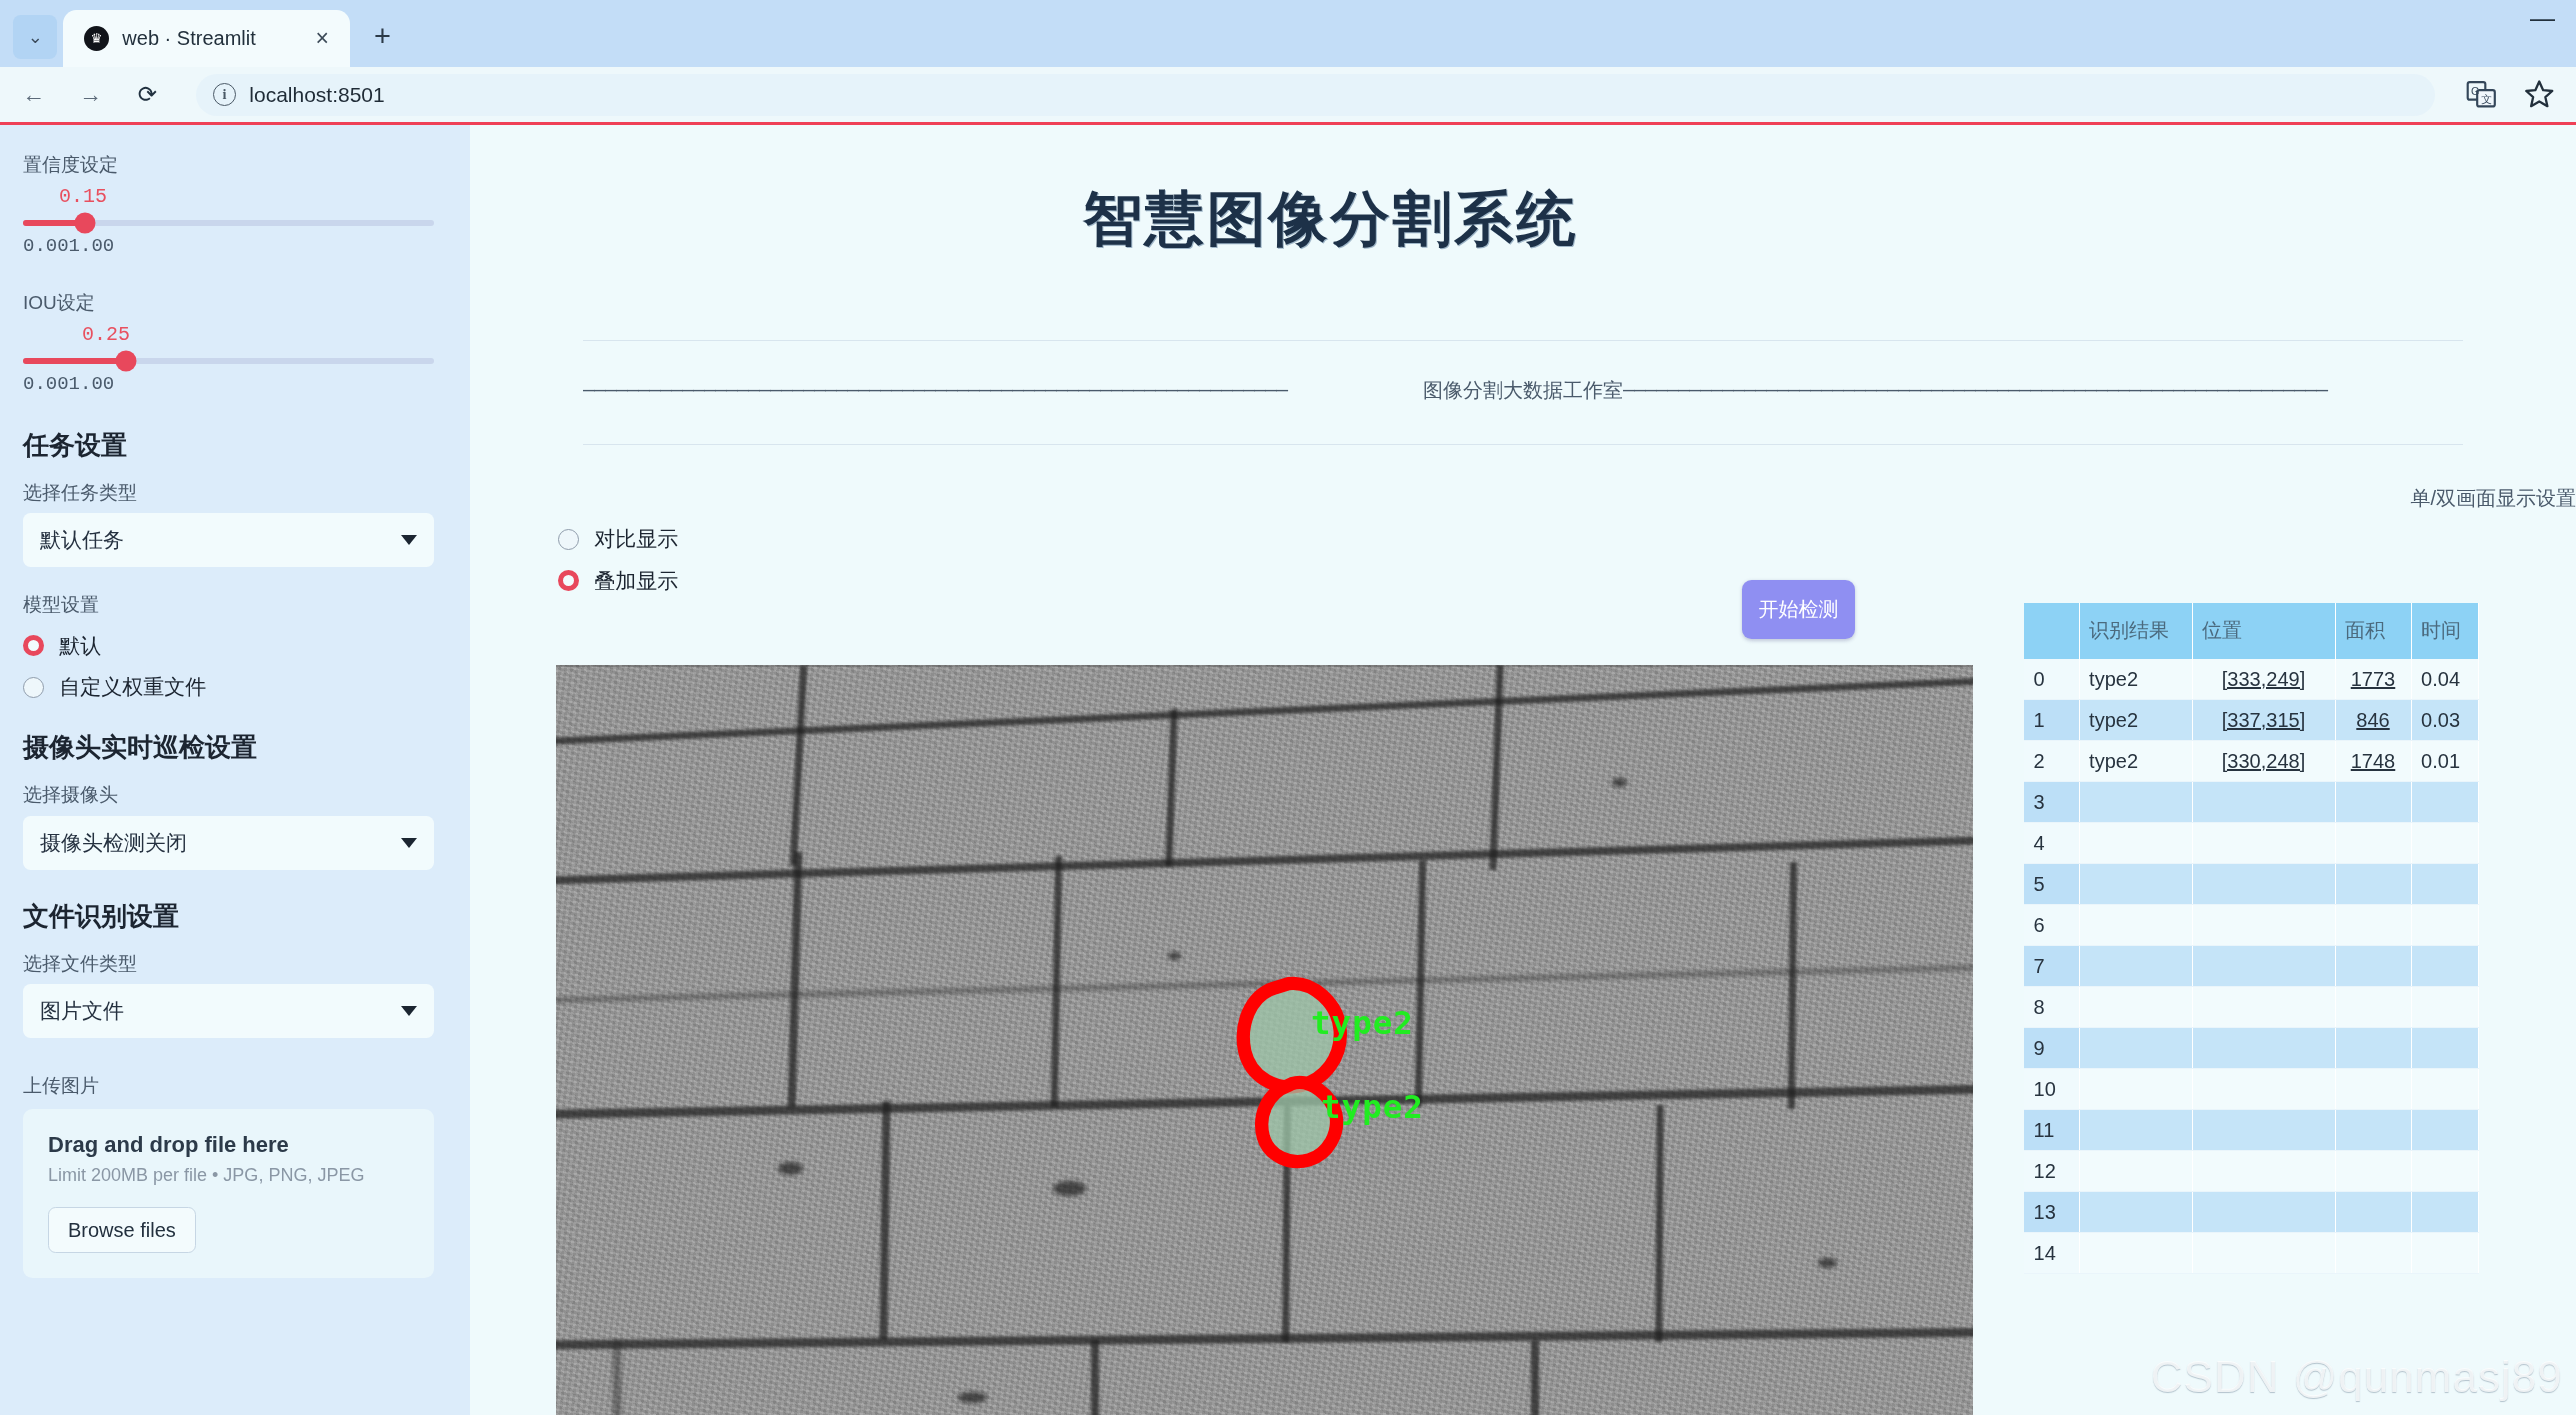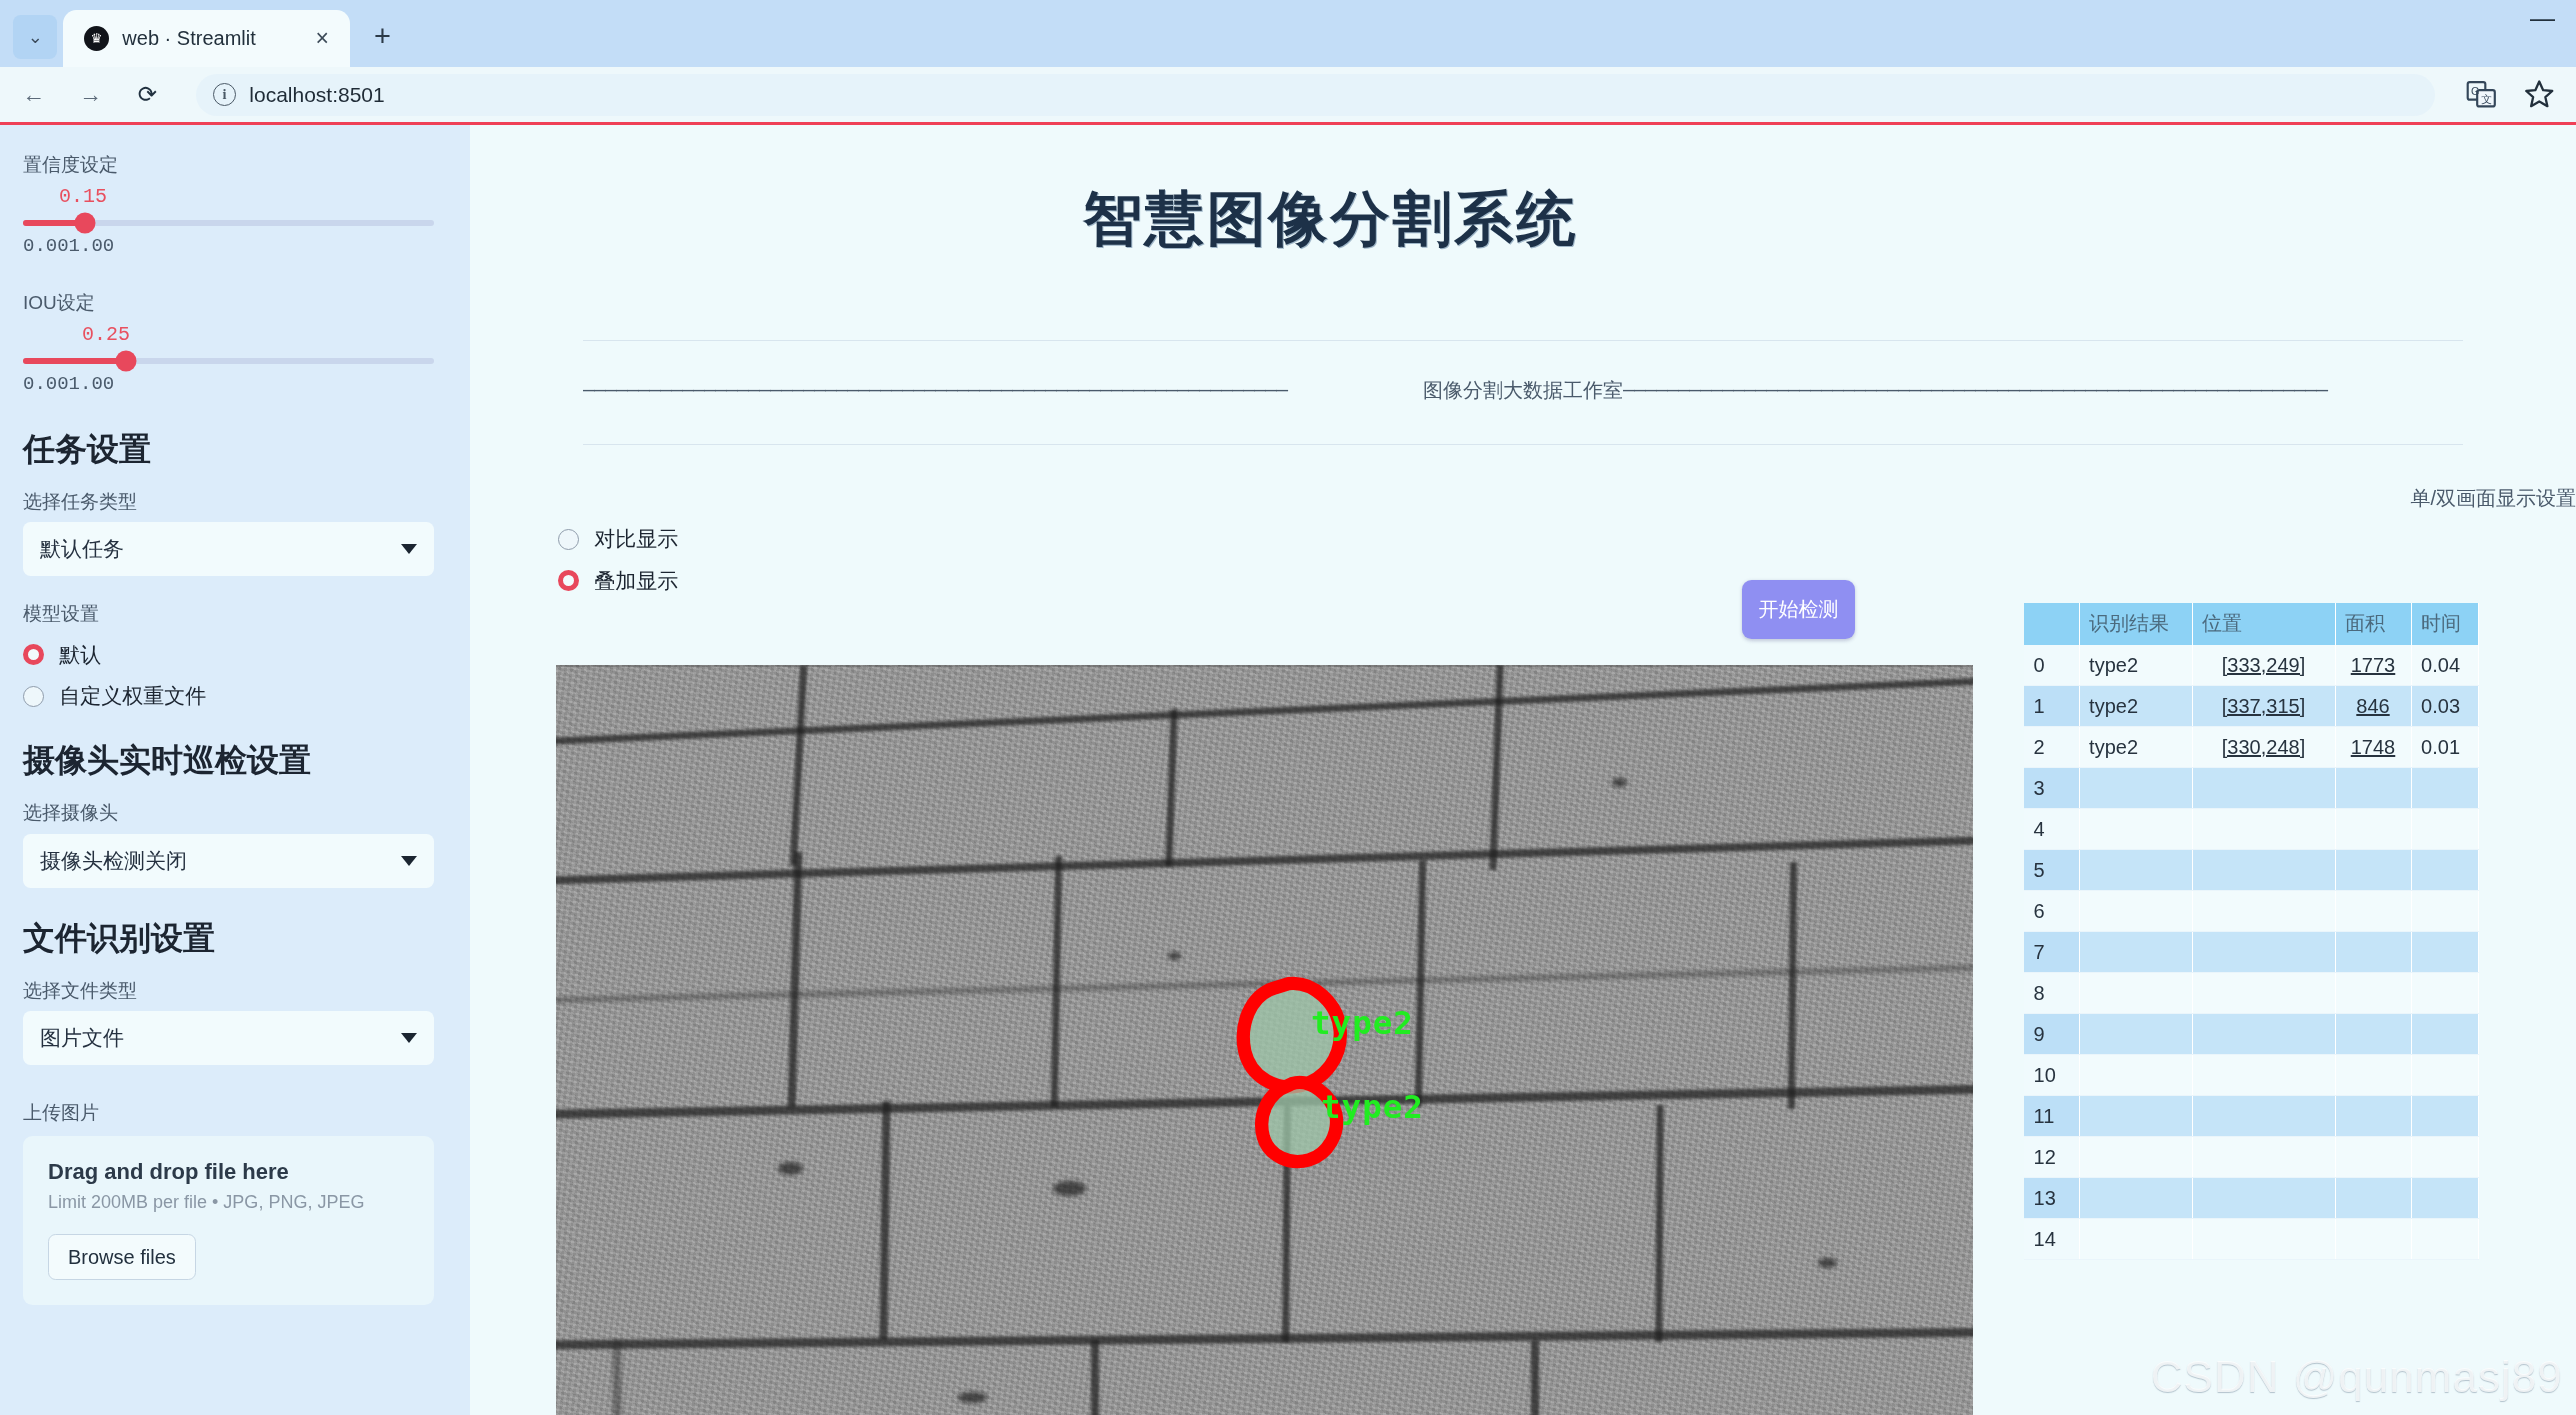--- a/index.html
+++ b/index.html
@@ -122,21 +122,21 @@
     padding: 27px 36px 0 23px;
     flex-shrink: 0;
     position: relative;
     overflow: hidden;
   }
   .side-label {
     font-size: 19px; color: #4a5a6b;
     margin-bottom: 7.6px;
   }
   .side-heading {
-    font-size: 32px; font-weight: bold; color: #1c2531;
+    font-size: 26px; font-weight: bold; color: #1c2531;
     margin: 29px 0 17px 0;
   }
   .slider-block { margin-bottom: 32.5px; }
   .slider-value {
     font-family: "Liberation Mono", monospace;
     font-size: 20px; color: #e8505f;
     margin-bottom: 1.9px;
   }
   .slider-track {
     position: relative;
@@ -306,21 +306,21 @@
     width: 449px;
     font-size: 20px;
     color: #2b3a48;
   }
   #result-table table { border-collapse: collapse; width: 100%; table-layout: fixed; }
   #result-table th {
     background: #8dd2f5;
     color: #4b6a7e;
     font-weight: normal;
     text-align: left;
-    height: 42px;
+    height: 56px;
     padding: 0 9.6px;
     border-right: 1px solid #ffffff;
   }
   #result-table td {
     height: 41px;
     padding: 0 9.6px;
     border-right: 1px solid #ffffff;
     border-bottom: 1px solid #eaf5fb;
     color: #27333f;
     white-space: nowrap;

